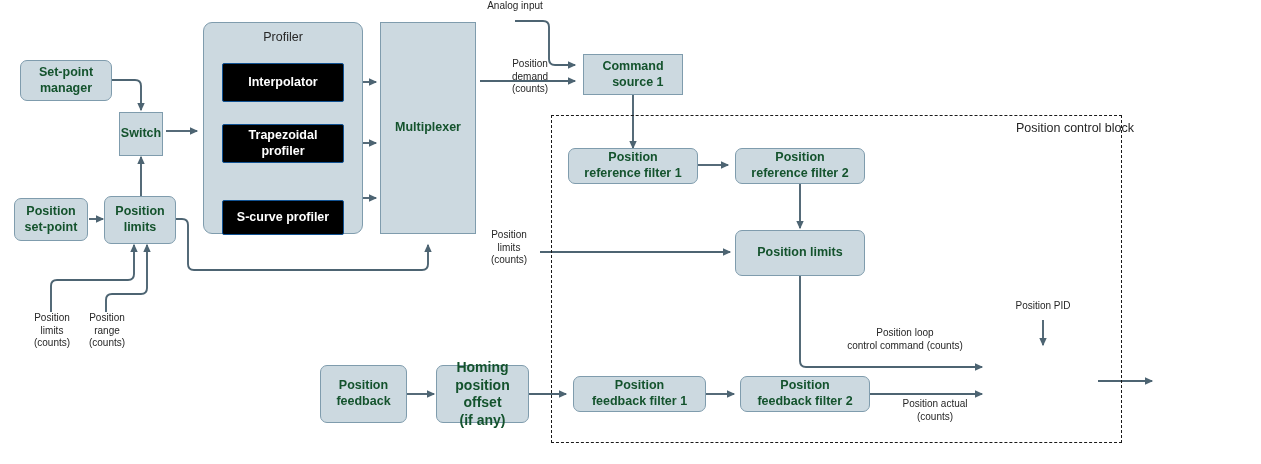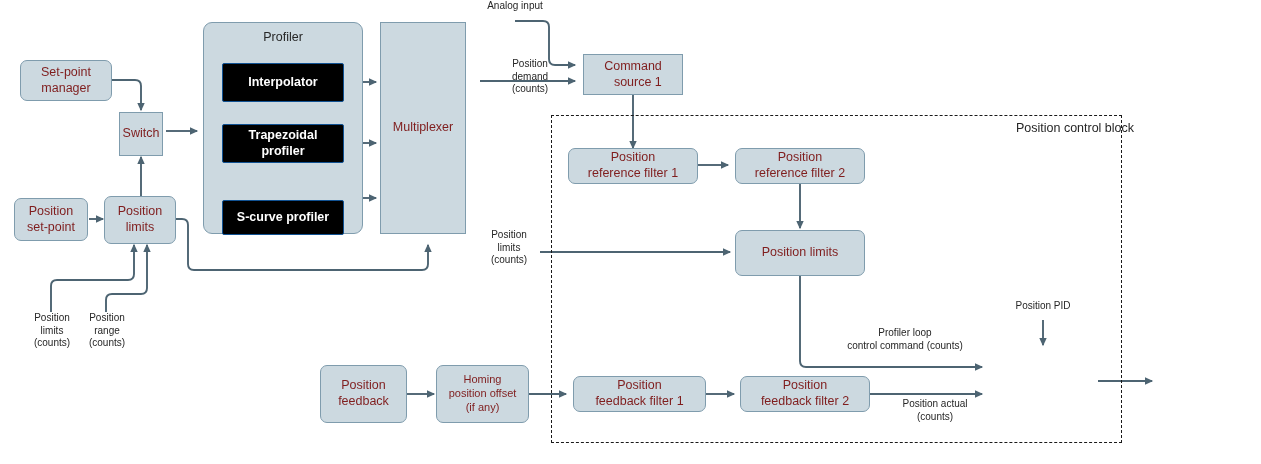--- a/index.html
+++ b/index.html
@@ -23,25 +23,26 @@
     height: 464px;
     pointer-events: none;
   }
   .node {
     position: absolute;
     box-sizing: border-box;
     display: flex;
     align-items: center;
     justify-content: center;
     text-align: center;
-    color: #7f1d1d;
+    color: #14532d;
     font-size: 12.5px;
     line-height: 1.25;
     background: #ccd9e0;
     border: 1px solid #7f9cad;
+    font-weight: bold;
   }
   .node.rounded { border-radius: 7px; }
   .node.sharp   { border-radius: 0px; }
   .node.dark {
     background: #000000;
     border: 1px solid #115293;
     color: #ffffff;
     font-weight: bold;
     border-radius: 2px;
   }
@@ -162,21 +163,21 @@
   <div class="node rounded" style="left:14px; top:198px; width:74px; height:43px;">
     <span style="white-space:pre-line">Position
 set-point</span>
   </div>
 
   <div class="node rounded" style="left:104px; top:196px; width:72px; height:48px;">
     <span style="white-space:pre-line">Position
 limits</span>
   </div>
 
-  <div class="node sharp" style="left:380px; top:22px; width:86px; height:212px;">
+  <div class="node sharp" style="left:380px; top:22px; width:96px; height:212px;">
     <span style="white-space:pre-line">Multiplexer</span>
   </div>
 
   <div class="node sharp" style="left:583px; top:54px; width:100px; height:41px;text-align:right;">
     <span style="white-space:pre-line">Command
 source 1</span>
   </div>
 
   <div class="node rounded" style="left:568px; top:148px; width:130px; height:36px;">
     <span style="white-space:pre-line">Position
@@ -191,21 +192,21 @@
   <div class="node rounded" style="left:735px; top:230px; width:130px; height:46px;">
     <span style="white-space:pre-line">Position limits</span>
   </div>
 
   <div class="node rounded" style="left:320px; top:365px; width:87px; height:58px;">
     <span style="white-space:pre-line">Position
 feedback</span>
   </div>
 
   <div class="node rounded" style="left:436px; top:365px; width:93px; height:58px;">
-    <span style="white-space:pre-line; font-size:11px">Homing
+    <span style="white-space:pre-line; font-size:14px">Homing
 position offset
 (if any)</span>
   </div>
 
   <div class="node rounded" style="left:573px; top:376px; width:133px; height:36px;">
     <span style="white-space:pre-line">Position
 feedback filter 1</span>
   </div>
 
   <div class="node rounded" style="left:740px; top:376px; width:130px; height:36px;">
@@ -225,21 +226,21 @@
 (counts)</div>
 
   <div class="free-label" style="left:70px; top:312px; width:74px;">Position
 range
 (counts)</div>
 
   <div class="free-label" style="left:472px; top:229px; width:74px;">Position
 limits
 (counts)</div>
 
-  <div class="free-label" style="left:820px; top:327px; width:170px;">Profiler loop
+  <div class="free-label" style="left:820px; top:327px; width:170px;">Position loop
 control command (counts)</div>
 
   <div class="free-label" style="left:880px; top:398px; width:110px;">Position actual
 (counts)</div>
 
   <div class="free-label" style="left:990px; top:300px; width:106px;">Position PID</div>
 
 
 </div>
 

